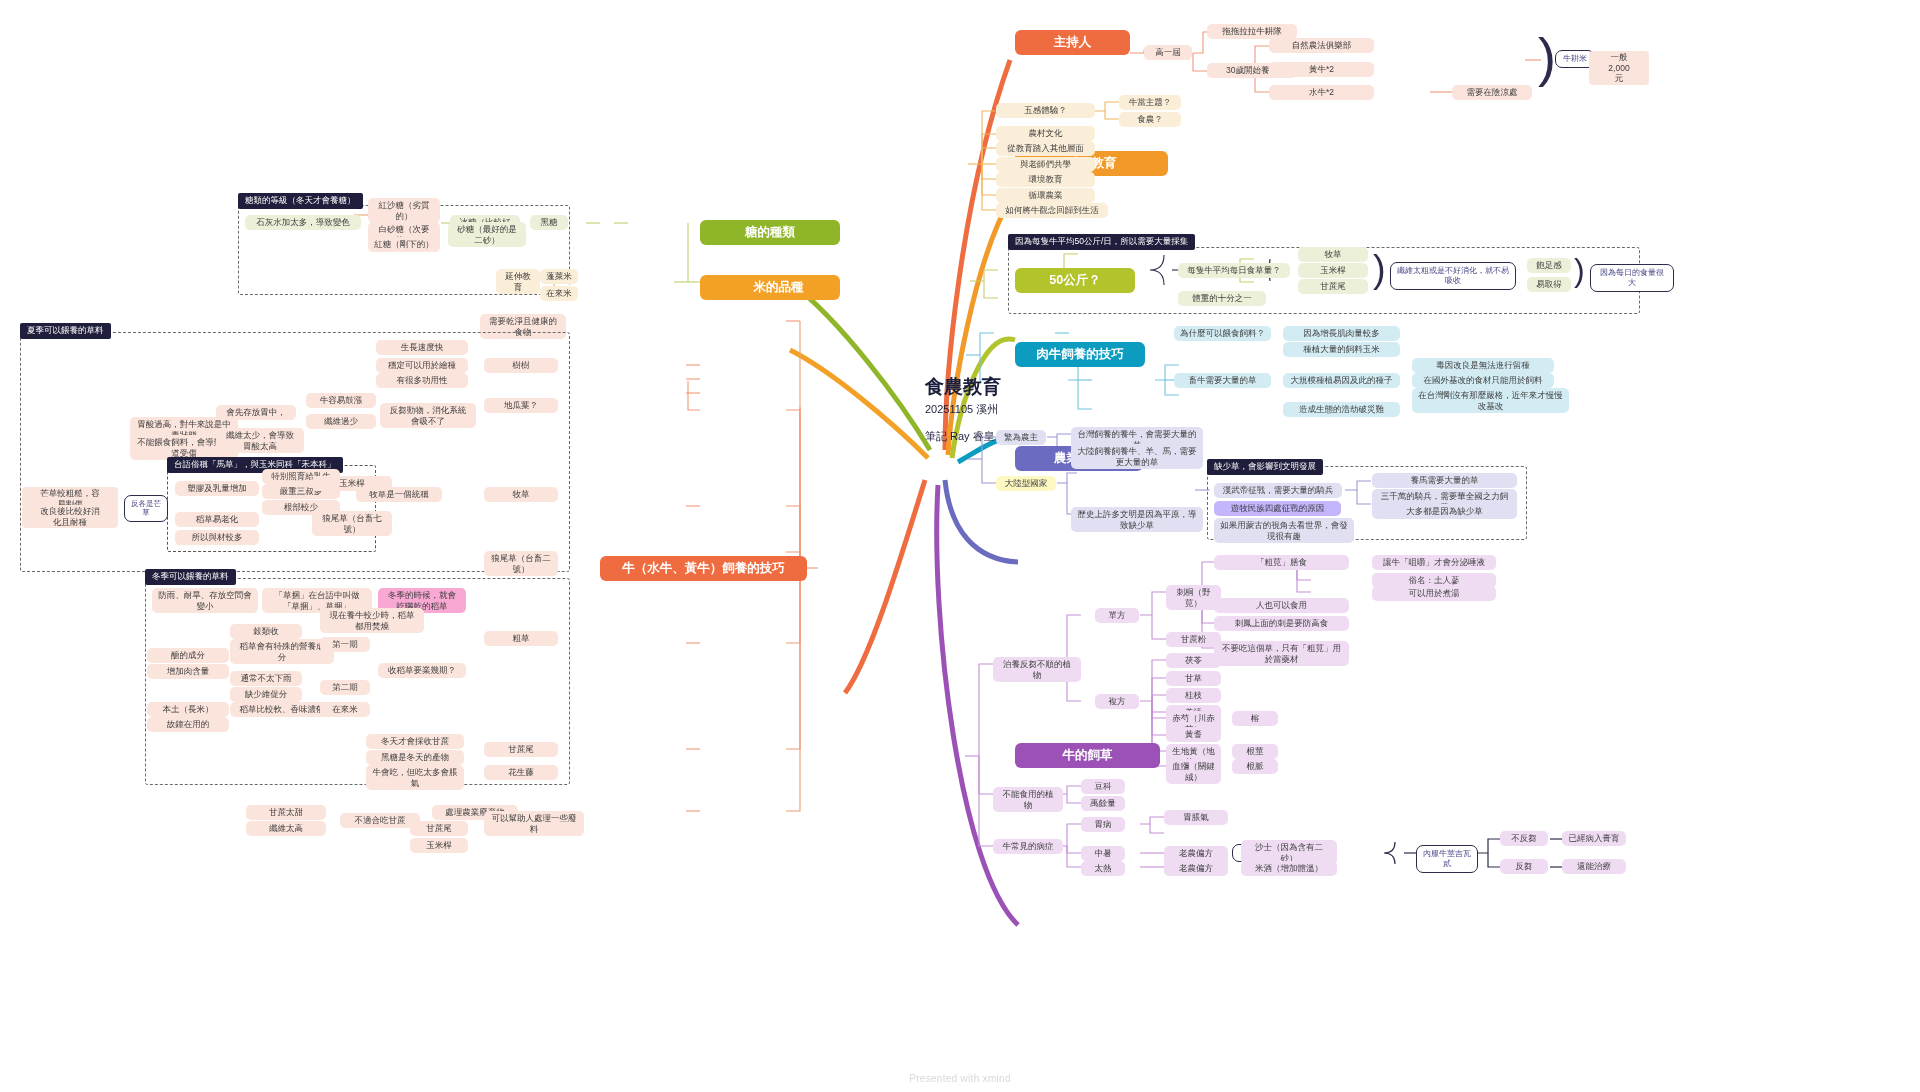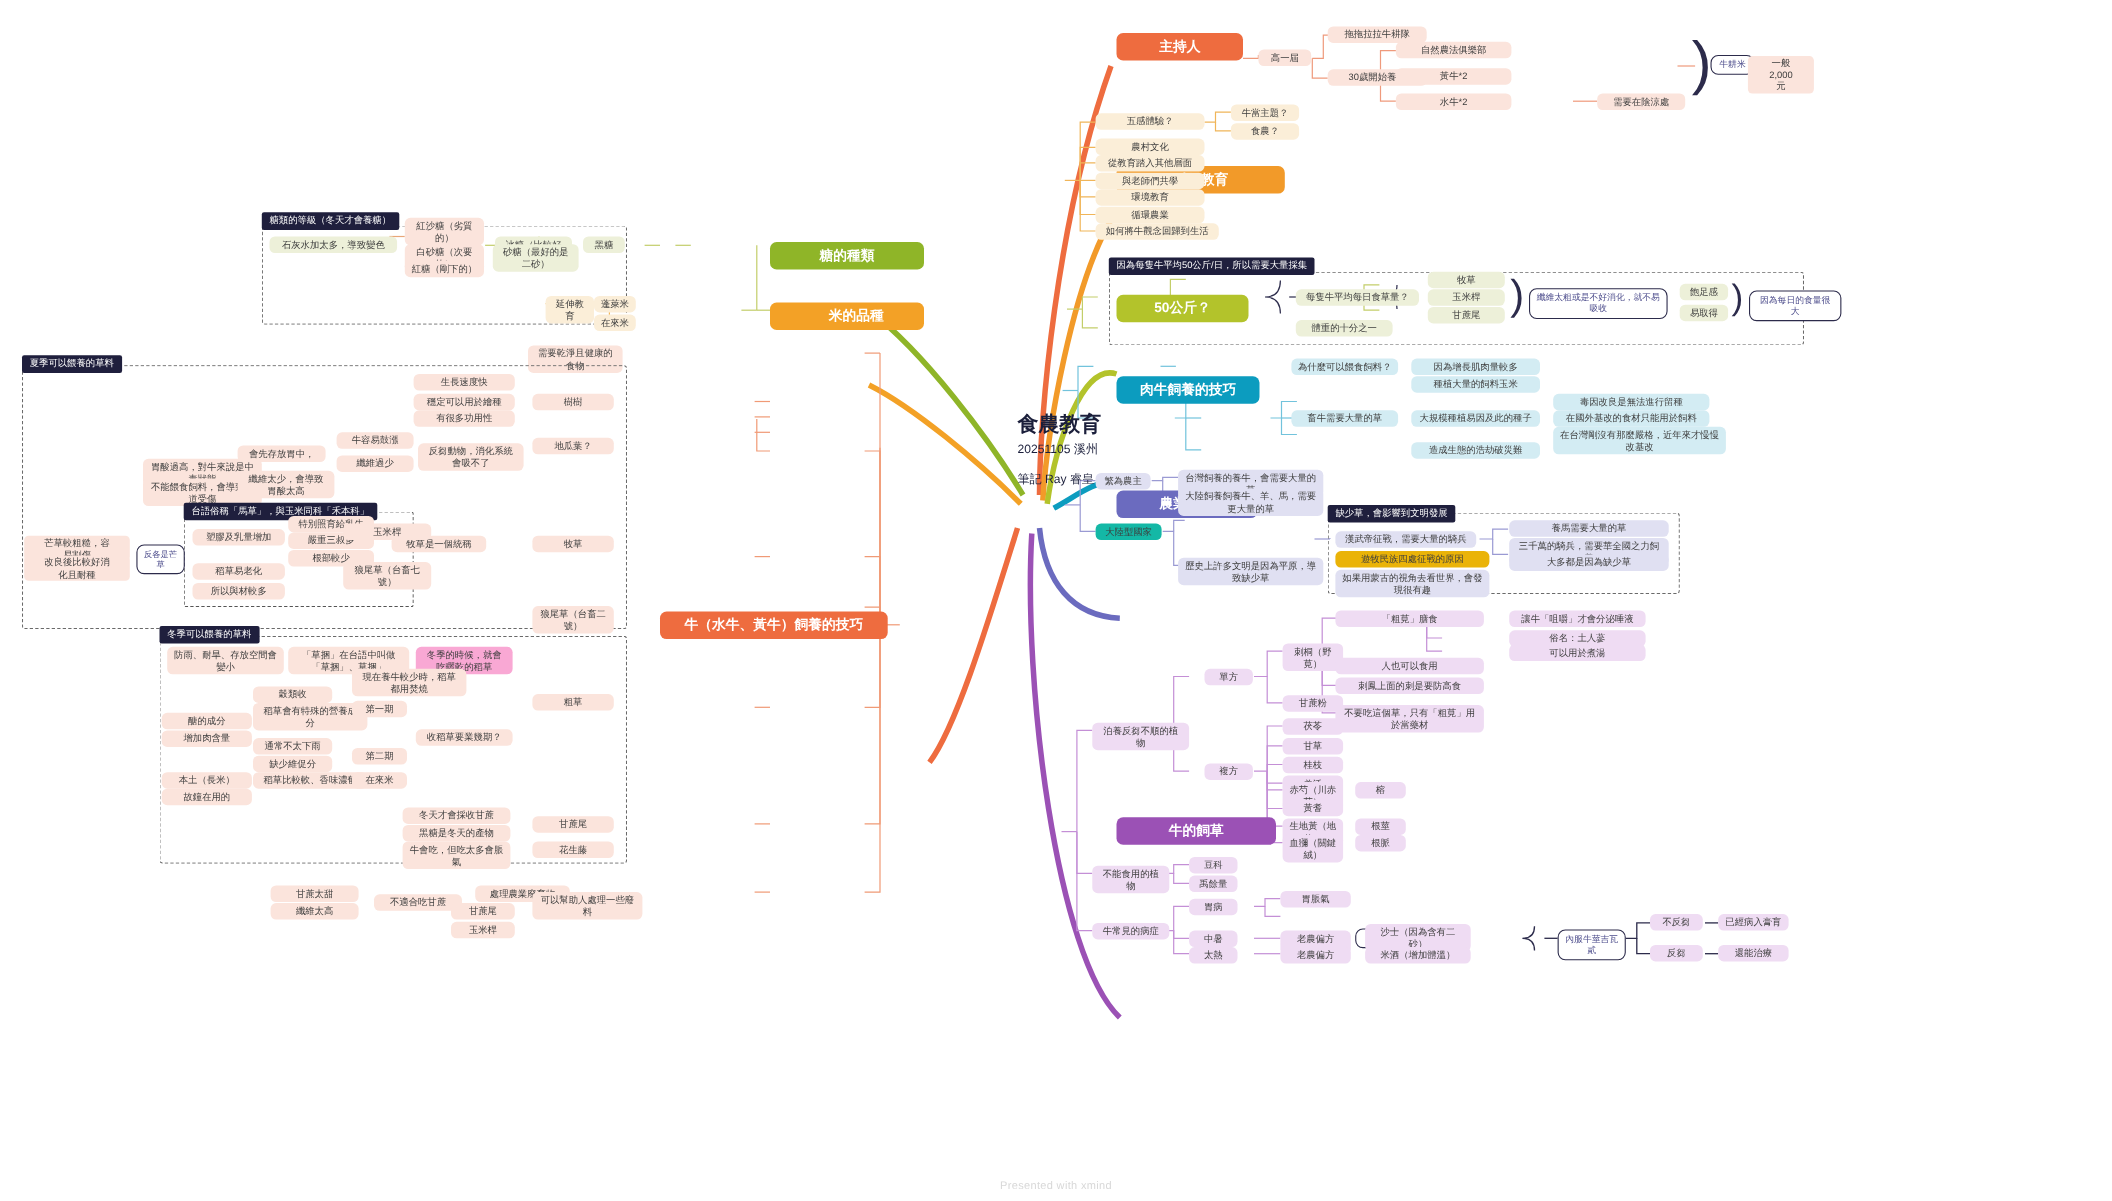--- a/index.html
+++ b/index.html
@@ -280,30 +280,30 @@
   <div class="node chip" style="left:1283px;top:342px;width:117px;background:#d3ecf3;">種植大量的飼料玉米</div>
   <div class="node chip" style="left:1283px;top:373px;width:117px;background:#d3ecf3;">大規模種植易因及此的種子</div>
   <div class="node chip" style="left:1412px;top:358px;width:142px;background:#d3ecf3;">毒因改良是無法進行留種</div>
   <div class="node chip" style="left:1412px;top:373px;width:142px;background:#d3ecf3;">在國外基改的食材只能用於飼料</div>
   <div class="node chip" style="left:1412px;top:388px;width:157px;background:#d3ecf3;">在台灣剛沒有那麼嚴格，近年來才慢慢改基改</div>
   <div class="node chip" style="left:1283px;top:402px;width:117px;background:#d3ecf3;">造成生態的浩劫破災難</div>
 
   <div class="node chip" style="left:996px;top:430px;width:50px;background:#e0e0f2;">繁為農主</div>
   <div class="node chip" style="left:1071px;top:427px;width:132px;background:#e0e0f2;">台灣飼養的養牛，會需要大量的草</div>
   <div class="node chip" style="left:1071px;top:444px;width:132px;background:#e0e0f2;">大陸飼養飼養牛、羊、馬，需要更大量的草</div>
-  <div class="node chip" style="left:996px;top:476px;width:60px;background:#14b8a6;">大陸型國家</div>
+  <div class="node chip" style="left:996px;top:476px;width:60px;background:#fef9c3;">大陸型國家</div>
   <div class="node chip" style="left:1071px;top:507px;width:132px;background:#e0e0f2;">歷史上許多文明是因為平原，導致缺少草</div>
 
   <div class="boundary" style="left:1207px;top:466px;width:318px;height:72px;"></div>
   <div class="boundary-label" style="left:1207px;top:459px;">缺少草，會影響到文明發展</div>
 
   <div class="node chip" style="left:1214px;top:483px;width:128px;background:#e0e0f2;">漢武帝征戰，需要大量的騎兵</div>
   <div class="node chip" style="left:1372px;top:473px;width:145px;background:#e0e0f2;">養馬需要大量的草</div>
   <div class="node chip" style="left:1372px;top:489px;width:145px;background:#e0e0f2;">三千萬的騎兵，需要華全國之力飼養</div>
-  <div class="node chip" style="left:1214px;top:501px;width:140px;background:#eab308;">遊牧民族四處征戰的原因</div>
+  <div class="node chip" style="left:1214px;top:501px;width:127px;background:#c4b5fd;">遊牧民族四處征戰的原因</div>
   <div class="node chip" style="left:1372px;top:504px;width:145px;background:#e0e0f2;">大多都是因為缺少草</div>
   <div class="node chip" style="left:1214px;top:518px;width:140px;background:#e0e0f2;">如果用蒙古的視角去看世界，會發現很有趣</div>
 
   <div class="node chip" style="left:993px;top:657px;width:88px;background:#efdcf3;">泊養反芻不順的植物</div>
   <div class="node chip" style="left:1095px;top:608px;width:44px;background:#efdcf3;">單方</div>
   <div class="node chip" style="left:1095px;top:694px;width:44px;background:#efdcf3;">複方</div>
 
   <div class="node chip" style="left:1166px;top:585px;width:55px;background:#efdcf3;">刺桐（野莧）</div>
   <div class="node chip" style="left:1214px;top:555px;width:135px;background:#efdcf3;">「粗莧」膳食</div>
   <div class="node chip" style="left:1372px;top:555px;width:124px;background:#efdcf3;">讓牛「咀嚼」才會分泌唾液</div>

